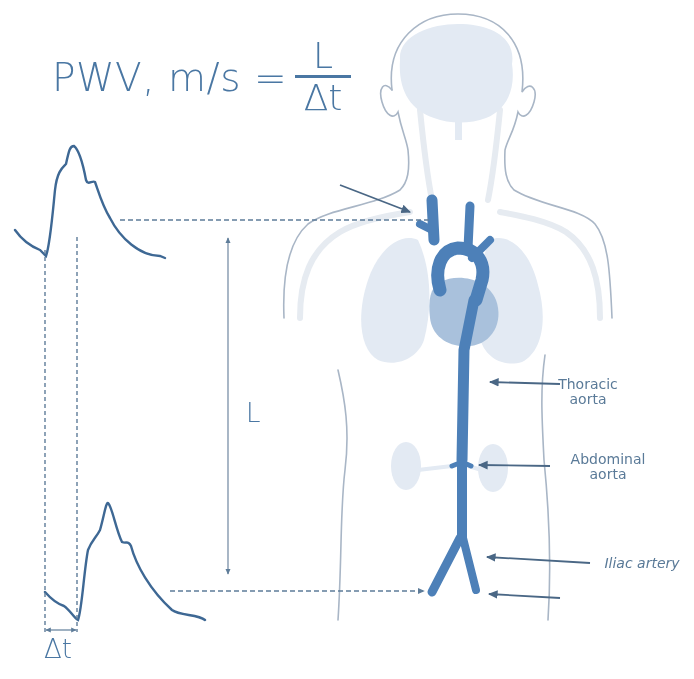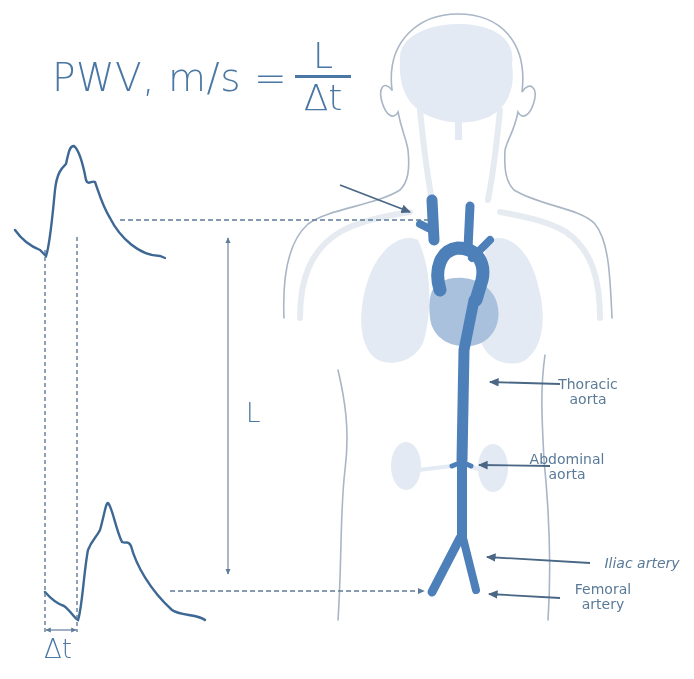--- a/index.html
+++ b/index.html
@@ -105,24 +105,20 @@
     <line x1="560" y1="598" x2="489" y2="594" stroke="#4a6785" stroke-width="1.8" marker-end="url(#ah)"></line>
   </svg>
 
   <div class="big-label" style="left:246px;top:398px;">L</div>
   <div class="big-label" style="left:44px;top:634px;">Δt</div>
 
   <div class="label" style="left:550px;top:366px;width:76px;margin-top:11px;">
     <div>Thoracic</div>
     <div>aorta</div>
   </div>
-  <div class="label" style="left:519px;top:452px;width:96px;">
+  <div class="label" style="left:560px;top:452px;width:96px;">
     <div>Abdominal</div>
     <div>aorta</div>
   </div>
   <div class="label" style="left:596px;top:556px;width:92px;font-style:italic;">
     <div>Iliac artery</div>
   </div>
-  <div class="label" style="left:566px;top:582px;width:74px;">
-    <div>Femoral</div>
-    <div>artery</div>
-  </div>
 </div>
 
 </body></html>

